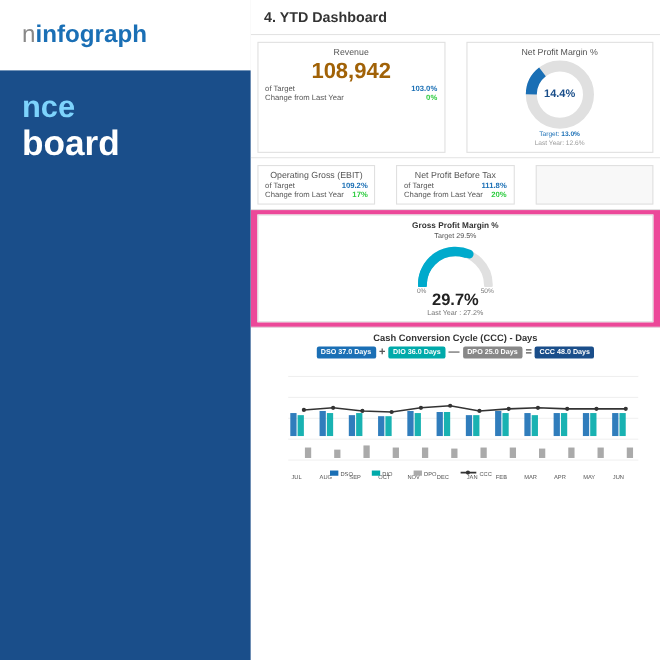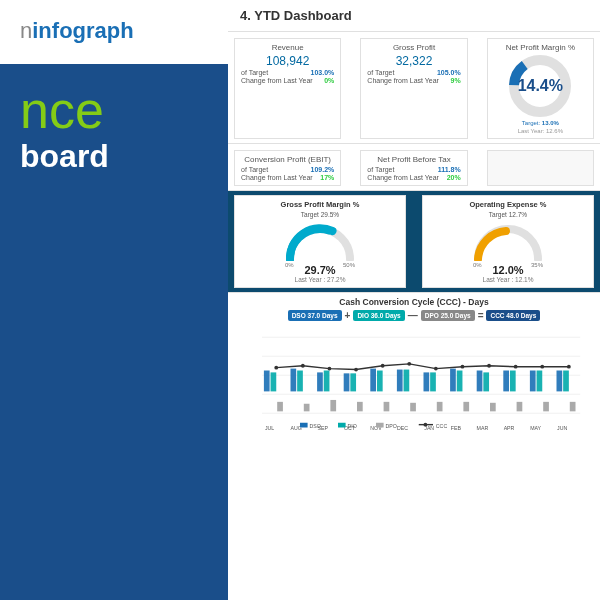--- a/index.html
+++ b/index.html
@@ -25,23 +25,23 @@
     .blue-block {
       background: #1a4e8a;
       margin: 10px 0 0 0;
       padding: 18px 20px;
       flex: 1;
       display: flex;
       flex-direction: column;
       justify-content: flex-start;
     }
     .blue-text-1 {
-      font-size: 52px;
-      font-weight: normal;
-      color: #84cc16;
+      font-size: 28px;
+      font-weight: bold;
+      color: #7dd3fc;
       line-height: 1.1;
     }
     .blue-text-2 {
       font-size: 32px;
       font-weight: bold;
       color: #fff;
       line-height: 1.1;
     }
 
     .right-panel {
@@ -83,59 +83,59 @@
       align-items: center;
       justify-content: center;
     }
     .kpi-title {
       font-size: 8px;
       color: #555;
       text-align: center;
       margin-bottom: 2px;
     }
     .kpi-value {
-      font-size: 12px;
-      font-weight: normal;
-      color: #0369a1;
+      font-size: 20px;
+      font-weight: bold;
+      color: #a16207;
       text-align: center;
     }
     .kpi-sub {
       font-size: 7px;
       color: #555;
       display: flex;
       justify-content: space-between;
       margin-top: 1px;
     }
     .kpi-sub span.highlight-blue { color: #1a6fb5; font-weight: bold; }
     .kpi-sub span.highlight-green { color: #2ecc40; font-weight: bold; }
     .donut-center-text {
       position: absolute;
       top: 50%;
       left: 50%;
       transform: translate(-50%, -50%);
       text-align: center;
     }
     .donut-pct {
-      font-size: 16px;
+      font-size: 10px;
       font-weight: bold;
       color: #1a4e8a;
     }
     .donut-sub-text {
       font-size: 6px;
       color: #555;
       text-align: center;
       margin-top: 2px;
     }
     .donut-target { color: #1a6fb5; }
     .donut-lastyear { color: #999; }
 
     
     .gauge-row {
       display: flex;
-      background: #0c4a6e;
+      background: #ec4899;
       border-bottom: 1px solid #e0e0e0;
       padding: 4px 6px;
       gap: 16px;
     }
     .gauge-card {
       flex: 1;
       border: 1px solid #e0e0e0;
       padding: 4px 6px;
       background: #fff;
       display: flex;
@@ -160,21 +160,21 @@
     }
     .gauge-labels {
       display: flex;
       justify-content: space-between;
       width: 70px;
       font-size: 6px;
       color: #777;
       margin-top: 1px;
     }
     .gauge-pct {
-      font-size: 11px;
+      font-size: 15px;
       font-weight: bold;
       color: #222;
       margin-top: -4px;
     }
     .gauge-lastyear {
       font-size: 6.5px;
       color: #777;
     }
 
     
@@ -242,32 +242,20 @@
       <div class="kpi-sub">
         <span>of Target</span>
         <span class="highlight-blue">103.0%</span>
       </div>
       <div class="kpi-sub">
         <span>Change from Last Year</span>
         <span class="highlight-green">0%</span>
       </div>
     </div>
 
-    <div class="kpi-card">
-      <div class="kpi-title">Gross Profit</div>
-      <div class="kpi-value">32,322</div>
-      <div class="kpi-sub">
-        <span>of Target</span>
-        <span class="highlight-blue">105.0%</span>
-      </div>
-      <div class="kpi-sub">
-        <span>Change from Last Year</span>
-        <span class="highlight-green">9%</span>
-      </div>
-    </div>
 
     <div class="kpi-card donut-card" style="min-width:80px;">
       <div class="kpi-title">Net Profit Margin %</div>
       <div style="position:relative; width:64px; height:64px;">
         <svg width="64" height="64" viewBox="0 0 64 64">
 
           <circle cx="32" cy="32" r="26" fill="none" stroke="#e0e0e0" stroke-width="10"></circle>
 
           <circle cx="32" cy="32" r="26" fill="none" stroke="#1a6fb5" stroke-width="10" stroke-dasharray="23.5 139.9" stroke-dashoffset="40.85" transform="rotate(-90 32 32)"></circle>
         </svg>
@@ -279,21 +267,21 @@
         <span class="donut-target">Target: <strong>13.0%</strong></span>
       </div>
       <div class="donut-sub-text">
         <span class="donut-lastyear">Last Year: <span>12.6%</span></span>
       </div>
     </div>
   </div>
 
   <div class="kpi-row">
     <div class="kpi-card">
-      <div class="kpi-title">Conversion Profit (EBIT)</div>
+      <div class="kpi-title">Operating Gross (EBIT)</div>
       <div class="kpi-sub">
         <span>of Target</span>
         <span class="highlight-blue">109.2%</span>
       </div>
       <div class="kpi-sub">
         <span>Change from Last Year</span>
         <span class="highlight-green">17%</span>
       </div>
     </div>
     <div class="kpi-card">
@@ -326,35 +314,20 @@
         <path d="M5,38 A30,30 0 0,1 47.5,10" fill="none" stroke="#00aacc" stroke-width="8" stroke-linecap="round"></path>
       </svg>
       <div class="gauge-labels">
         <span>0%</span>
         <span>50%</span>
       </div>
       <div class="gauge-pct">29.7%</div>
       <div class="gauge-lastyear">Last Year : 27.2%</div>
     </div>
 
-    <div class="gauge-card">
-      <div class="gauge-title">Operating Expense %</div>
-      <div class="gauge-target">Target 12.7%</div>
-      <svg class="gauge-svg" viewBox="0 0 70 40">
-        <path d="M5,38 A30,30 0 0,1 65,38" fill="none" stroke="#e0e0e0" stroke-width="8" stroke-linecap="round"></path>
-
-        <path d="M5,38 A30,30 0 0,1 33,10" fill="none" stroke="#f0a000" stroke-width="8" stroke-linecap="round"></path>
-      </svg>
-      <div class="gauge-labels">
-        <span>0%</span>
-        <span>35%</span>
-      </div>
-      <div class="gauge-pct">12.0%</div>
-      <div class="gauge-lastyear">Last Year : 12.1%</div>
-    </div>
 
   </div>
 
   <div class="ccc-section">
     <div class="ccc-title">Cash Conversion Cycle (CCC) - Days</div>
     <div class="ccc-badges">
       <span class="badge badge-blue">DSO 37.0 Days</span>
       <span style="font-weight:bold;color:#555;font-size:10px;align-self:center;">+</span>
       <span class="badge badge-teal">DIO 36.0 Days</span>
       <span style="font-weight:bold;color:#555;font-size:10px;align-self:center;">—</span>

